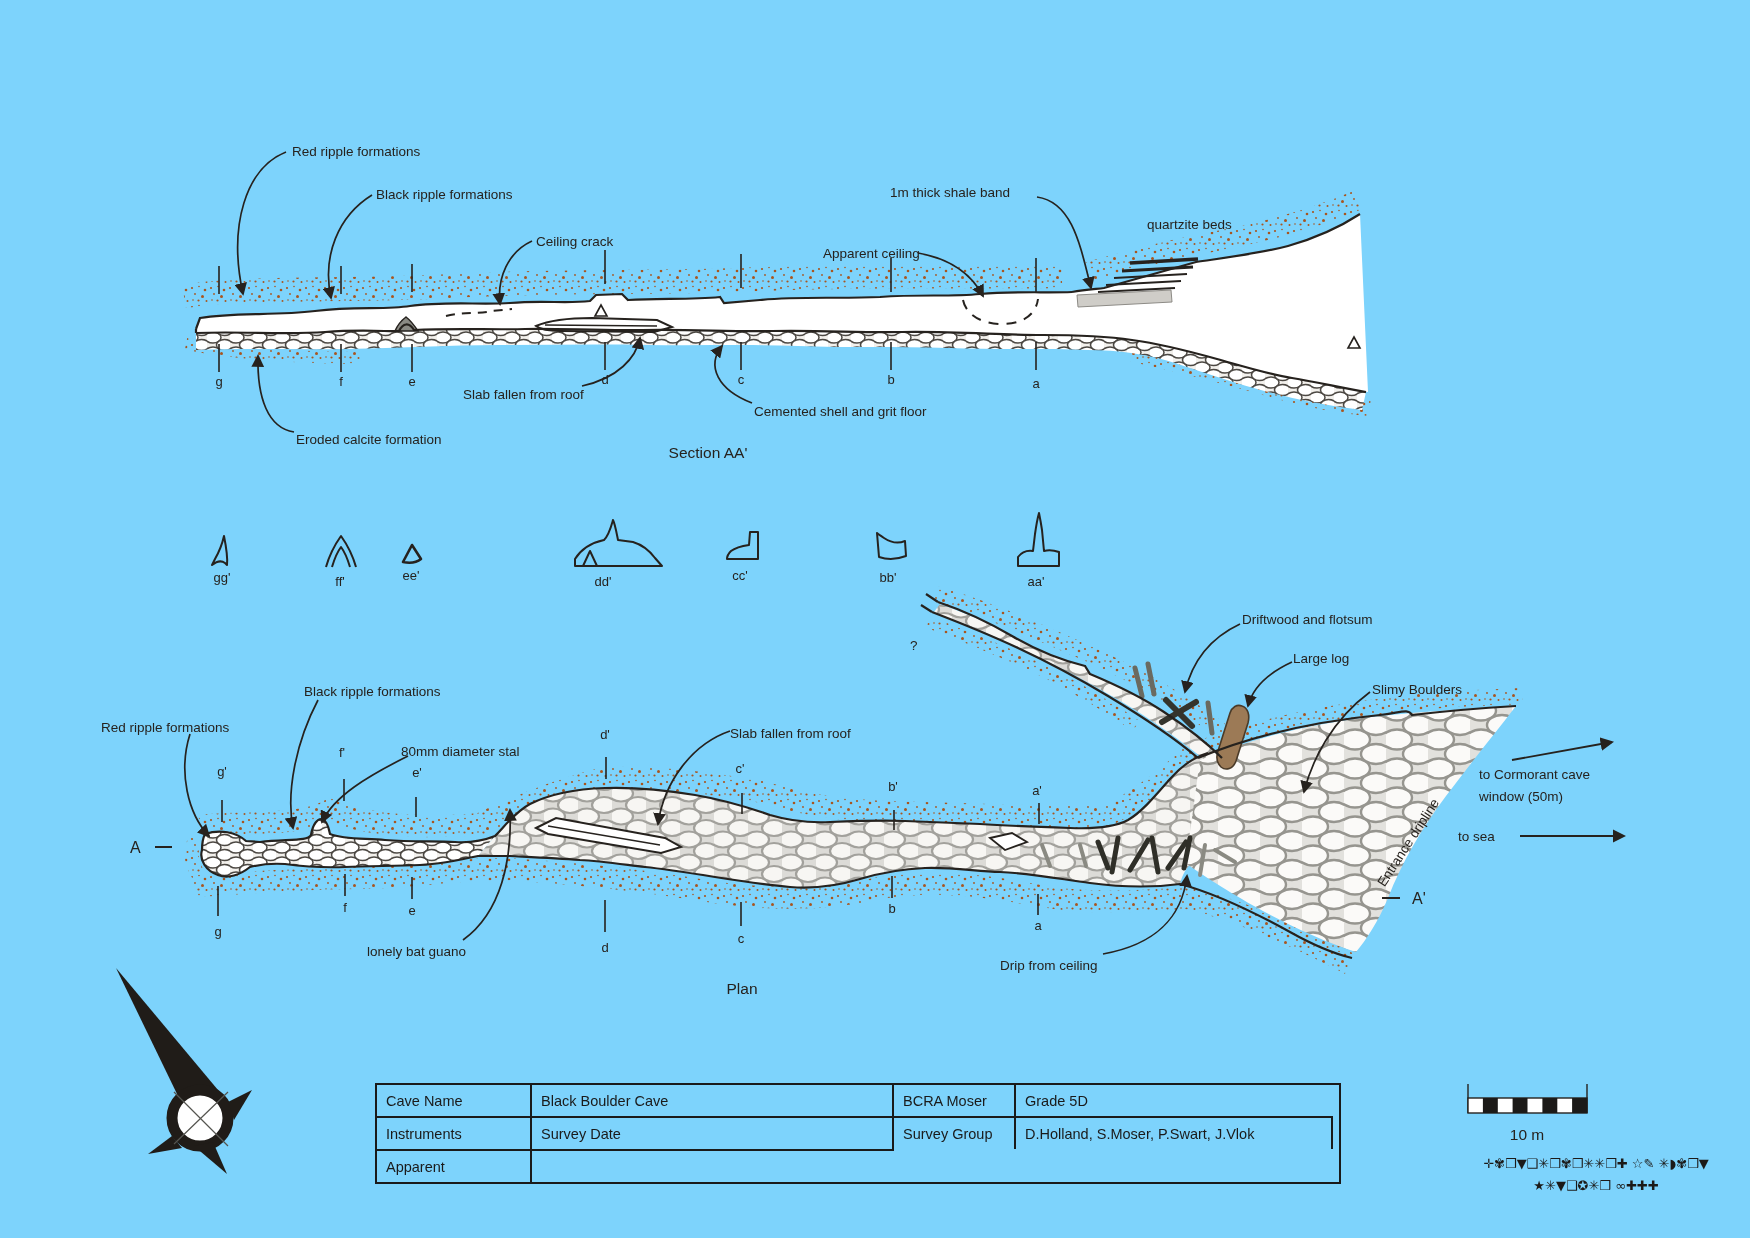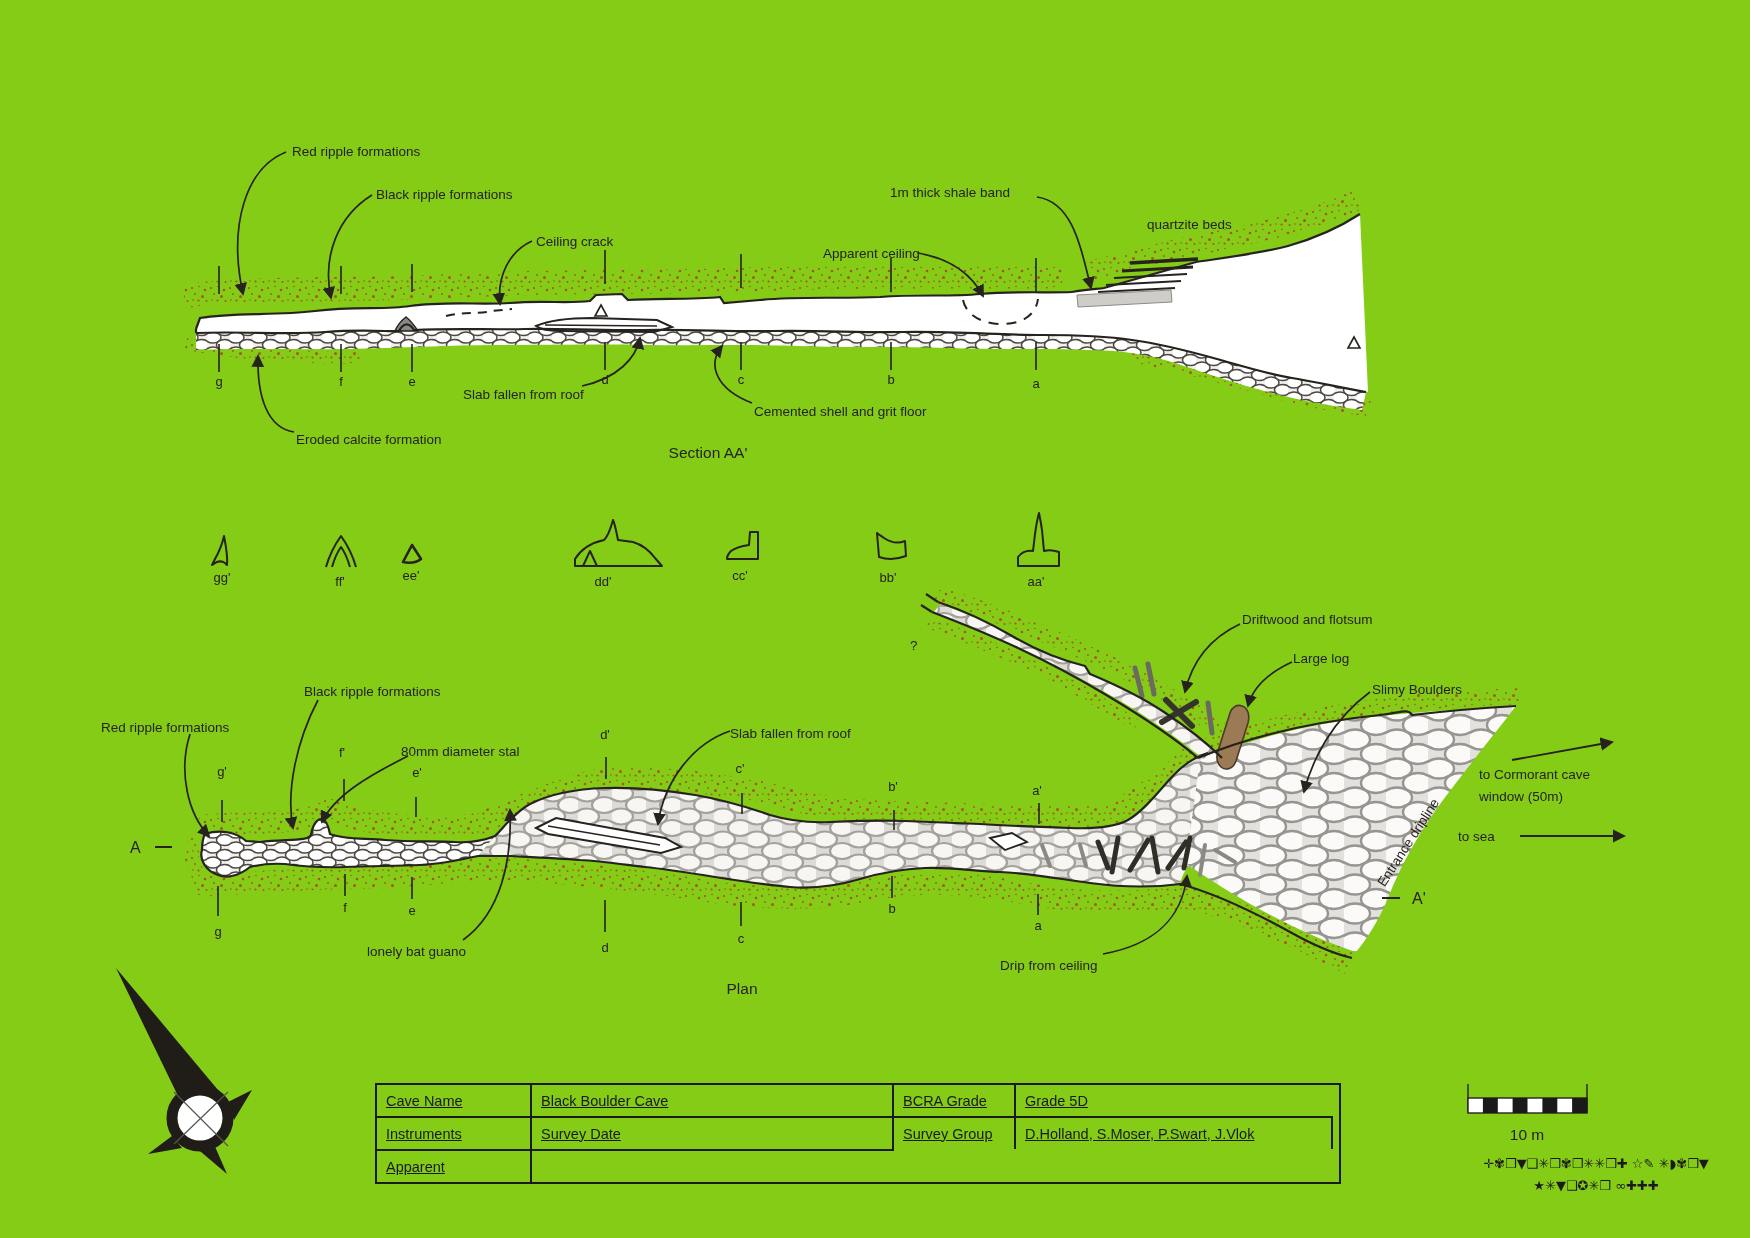--- a/index.html
+++ b/index.html
@@ -1,28 +1,28 @@
 <!DOCTYPE html>
 <html><head>
 <meta charset="utf-8">
 <style>
   html,body{margin:0;padding:0;background:#ffffff;}
-  #canvas{position:relative;width:1750px;height:1238px;background:#84cc16;overflow:hidden;
+  #canvas{position:relative;width:1750px;height:1238px;background:#7dd3fc;overflow:hidden;
           font-family:"Liberation Sans",sans-serif;}
   svg text{font-family:"Liberation Sans",sans-serif;fill:#26221e;}
   .lbl{font-size:13.5px;}
   .sta{font-size:13px;}
   .ttl{font-size:15.5px;}
   .big{font-size:16px;}
   .dings{font-family:"DejaVu Sans",sans-serif;font-size:13px;fill:#1c1a18;}
   
   #info-table{position:absolute;left:375px;top:1083px;width:962px;border:2px solid #1a1a1a;
               display:grid;grid-template-columns:155px 362px 122px 317px;font-size:14.5px;color:#1a1a1a;}
   #info-table .cell{border-right:2px solid #1a1a1a;border-bottom:2px solid #1a1a1a;
-                    padding:0 0 0 9px;height:31px;display:flex;align-items:center;white-space:nowrap;overflow:hidden;text-decoration:underline;}
+                    padding:0 0 0 9px;height:31px;display:flex;align-items:center;white-space:nowrap;overflow:hidden;}
   #info-table .cell.last-col{border-right:none;}
   #info-table .cell.last-row{border-bottom:none;}
 </style>
 </head>
 <body>
 
 <div id="canvas">
 <svg width="1750" height="1238" viewBox="0 0 1750 1238">
   <defs>
     <marker id="arw" viewBox="0 0 10 10" refX="8.5" refY="5" markerWidth="7.5" markerHeight="7.5" orient="auto">
@@ -294,21 +294,21 @@
   </g>
 
   <text class="dings" x="1596" y="1168" text-anchor="middle">✛✾❒▼❑✳❒✾❒✳✳❒✚ ☆✎ ✳◗✾❒▼</text>
   <text class="dings" x="1596" y="1190" text-anchor="middle">★✳▼❑✪✳❒ ∞✚✚✚</text>
 </svg>
 
 
 <div id="info-table">
   <div class="cell">Cave Name</div>
   <div class="cell">Black Boulder Cave</div>
-  <div class="cell">BCRA Grade</div>
+  <div class="cell">BCRA Moser</div>
   <div class="cell last-col">Grade 5D</div>
 
   <div class="cell">Instruments</div>
   <div class="cell">Survey Date</div>
 
   <div class="cell last-row">Survey Group</div>
   <div class="cell last-row">D.Holland, S.Moser, P.Swart, J.Vlok</div>
   <div class="cell last-row">Apparent</div>
 </div>
 </div>

